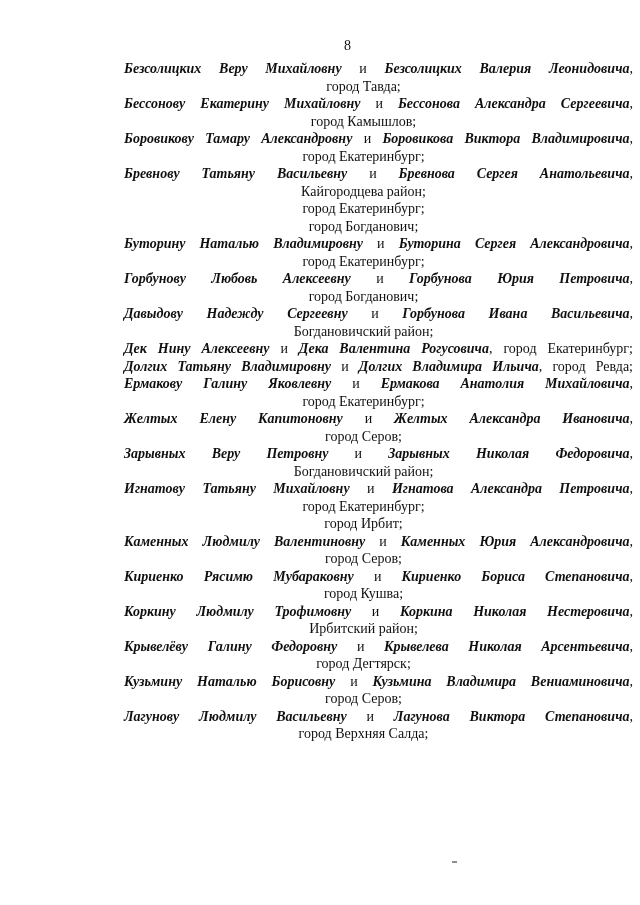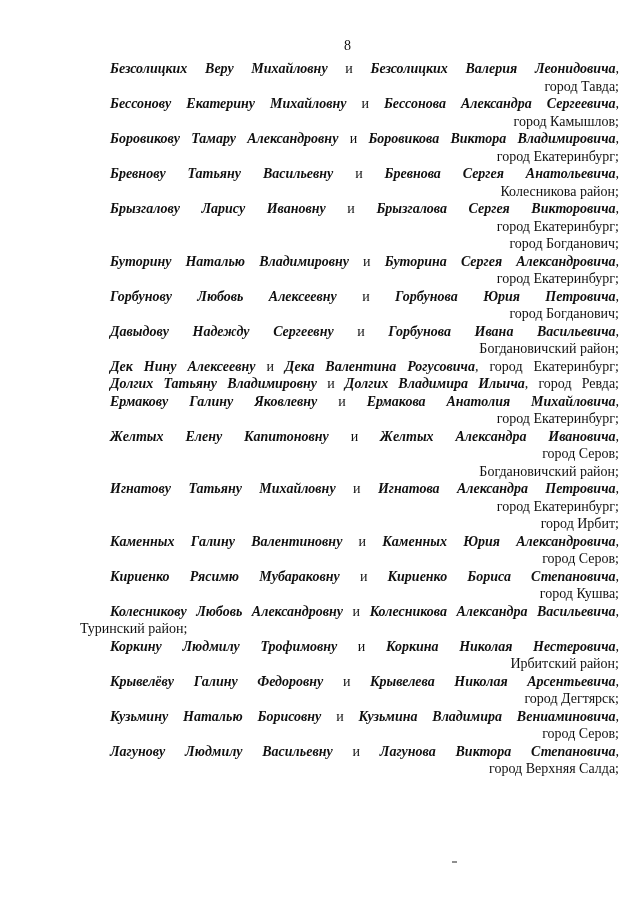--- a/index.html
+++ b/index.html
@@ -21,40 +21,40 @@
     top: 38px;
     left: 78px;
     width: 539px;
     text-align: center;
     font-size: 14px;
     line-height: 16px;
   }
   .content {
     position: absolute;
     top: 60px;
-    left: 80px;
+    left: 94px;
     width: 539px;
     font-size: 14px;
     line-height: 17.5px;
   }
   p.entry {
     margin: 0;
     padding: 0;
   }
   
   .line-just {
     display: block;
     text-align: justify;
     text-align-last: justify;
     text-indent: 30px;
   }
   
   .line-left {
     display: block;
-    text-align: right;
+    text-align: center;
     text-indent: 0;
   }
   
   p.flow {
     text-align: justify;
     text-align-last: left;
     text-indent: 30px;
   }
   .nm {
     font-weight: 700;
@@ -88,24 +88,23 @@
       <p class="entry two-line">
         <span class="line-just"><span class="nm">Бессонову Екатерину Михайловну</span><span class="rg"> и </span><span class="nm">Бессонова Александра Сергеевича</span><span class="rg">,</span></span>
         <span class="line-left"><span class="rg">город Камышлов;</span></span>
       </p>
       <p class="entry two-line">
         <span class="line-just"><span class="nm">Боровикову Тамару Александровну</span><span class="rg"> и </span><span class="nm">Боровикова Виктора Владимировича</span><span class="rg">,</span></span>
         <span class="line-left"><span class="rg">город Екатеринбург;</span></span>
       </p>
       <p class="entry two-line">
         <span class="line-just"><span class="nm">Бревнову Татьяну Васильевну</span><span class="rg"> и </span><span class="nm">Бревнова Сергея Анатольевича</span><span class="rg">,</span></span>
-        <span class="line-left"><span class="rg">Колесникова район;</span></span>
+        <span class="line-left"><span class="rg">Кайгородцева район;</span></span>
       </p>
       <p class="entry two-line">
-        <span class="line-just"><span class="nm">Брызгалову Ларису Ивановну</span><span class="rg"> и </span><span class="nm">Брызгалова Сергея Викторовича</span><span class="rg">,</span></span>
         <span class="line-left"><span class="rg">город Екатеринбург;</span></span>
       </p>
       <p class="entry two-line">
         <span class="line-left"><span class="rg">город Богданович;</span></span>
       </p>
       <p class="entry two-line">
         <span class="line-just"><span class="nm">Буторину Наталью Владимировну</span><span class="rg"> и </span><span class="nm">Буторина Сергея Александровича</span><span class="rg">,</span></span>
         <span class="line-left"><span class="rg">город Екатеринбург;</span></span>
       </p>
       <p class="entry two-line">
@@ -124,38 +123,38 @@
       </p>
       <p class="entry two-line">
         <span class="line-just"><span class="nm">Ермакову Галину Яковлевну</span><span class="rg"> и </span><span class="nm">Ермакова Анатолия Михайловича</span><span class="rg">,</span></span>
         <span class="line-left"><span class="rg">город Екатеринбург;</span></span>
       </p>
       <p class="entry two-line">
         <span class="line-just"><span class="nm">Желтых Елену Капитоновну</span><span class="rg"> и </span><span class="nm">Желтых Александра Ивановича</span><span class="rg">,</span></span>
         <span class="line-left"><span class="rg">город Серов;</span></span>
       </p>
       <p class="entry two-line">
+        <span class="line-just"><span class="nm">Зарывных Веру Петровну</span><span class="rg"> и </span><span class="nm">Зарывных Николая Федоровича</span><span class="rg">,</span></span>
         <span class="line-left"><span class="rg">Богдановичский район;</span></span>
       </p>
       <p class="entry two-line">
         <span class="line-just"><span class="nm">Игнатову Татьяну Михайловну</span><span class="rg"> и </span><span class="nm">Игнатова Александра Петровича</span><span class="rg">,</span></span>
         <span class="line-left"><span class="rg">город Екатеринбург;</span></span>
       </p>
       <p class="entry two-line">
         <span class="line-left"><span class="rg">город Ирбит;</span></span>
       </p>
       <p class="entry two-line">
-        <span class="line-just"><span class="nm">Каменных Галину Валентиновну</span><span class="rg"> и </span><span class="nm">Каменных Юрия Александровича</span><span class="rg">,</span></span>
+        <span class="line-just"><span class="nm">Каменных Людмилу Валентиновну</span><span class="rg"> и </span><span class="nm">Каменных Юрия Александровича</span><span class="rg">,</span></span>
         <span class="line-left"><span class="rg">город Серов;</span></span>
       </p>
       <p class="entry two-line">
         <span class="line-just"><span class="nm">Кириенко Рясимю Мубараковну</span><span class="rg"> и </span><span class="nm">Кириенко Бориса Степановича</span><span class="rg">,</span></span>
         <span class="line-left"><span class="rg">город Кушва;</span></span>
       </p>
-      <p class="entry flow"><span class="nm">Колесникову Любовь Александровну</span><span class="rg"> и </span><span class="nm">Колесникова Александра Васильевича</span><span class="rg">,</span><span class="rg"> Туринский район;</span></p>
       <p class="entry two-line">
         <span class="line-just"><span class="nm">Коркину Людмилу Трофимовну</span><span class="rg"> и </span><span class="nm">Коркина Николая Нестеровича</span><span class="rg">,</span></span>
         <span class="line-left"><span class="rg">Ирбитский район;</span></span>
       </p>
       <p class="entry two-line">
         <span class="line-just"><span class="nm">Крывелёву Галину Федоровну</span><span class="rg"> и </span><span class="nm">Крывелева Николая Арсентьевича</span><span class="rg">,</span></span>
         <span class="line-left"><span class="rg">город Дегтярск;</span></span>
       </p>
       <p class="entry two-line">
         <span class="line-just"><span class="nm">Кузьмину Наталью Борисовну</span><span class="rg"> и </span><span class="nm">Кузьмина Владимира Вениаминовича</span><span class="rg">,</span></span>

